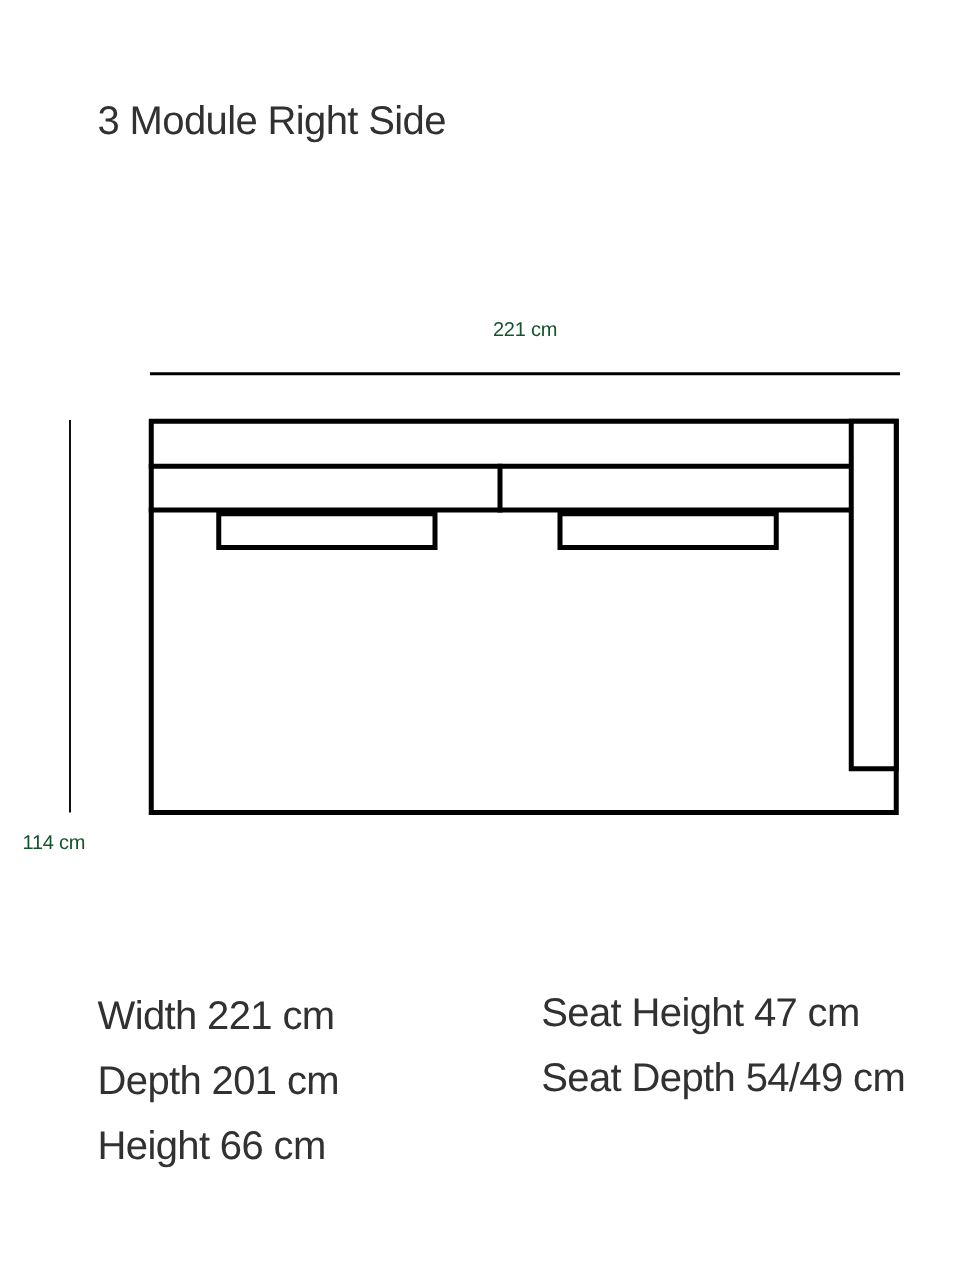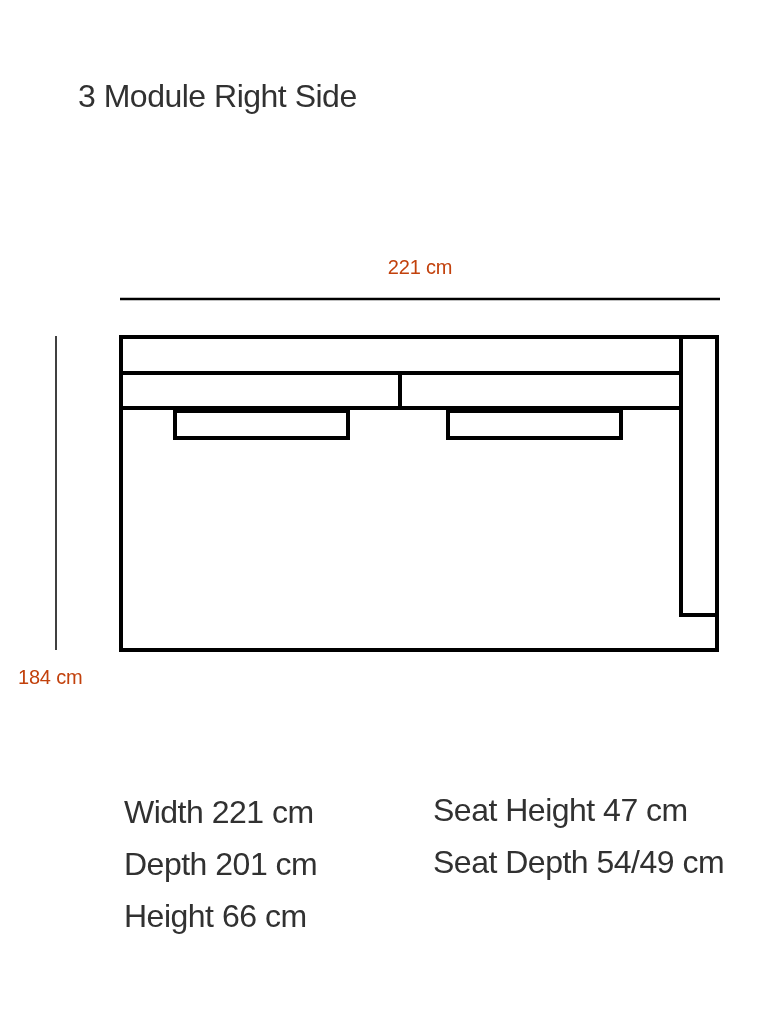--- a/index.html
+++ b/index.html
@@ -20,24 +20,24 @@
     position: absolute;
     left: 78px; top: 74px;
     font-size: 32px;
     font-weight: 400;
     letter-spacing: -0.5px;
     color: #313131;
     white-space: nowrap;
   }
   .dim-label {
     position: absolute;
-    font-size: 20px;
+    font-size: 16px;
     font-weight: 400;
     letter-spacing: -0.2px;
-    color: #c2410c;
+    color: #14532d;
     white-space: nowrap;
   }
   .dim-label.width-label {
     left: 120px; top: 252px;
     width: 600px;
     text-align: center;
   }
   .dim-label.depth-label {
     left: 18px; top: 662px;
   }
@@ -48,21 +48,21 @@
   }
   .spec-col {
     position: absolute;
     font-size: 32px;
     font-weight: 400;
     letter-spacing: -0.5px;
     line-height: 52px;
     color: #313131;
     white-space: nowrap;
   }
-  .spec-col.left-col  { left: 78px;  top: 782px; margin-left: 46px; }
+  .spec-col.left-col  { left: 78px;  top: 782px; }
   .spec-col.right-col { left: 401px; top: 780px; margin-left: 32px; }
 </style>
 </head>
 <body>
 
 <div class="canvas">
 
   <div class="page-title">3 Module Right Side</div>
 
   <div class="dim-label width-label">221 cm</div>
@@ -81,21 +81,21 @@
 
     <line x1="400" y1="367" x2="400" y2="406" stroke="#000000" stroke-width="4"></line>
 
     <rect x="681" y="333" width="36" height="278" fill="#ffffff" stroke="#000000" stroke-width="4"></rect>
 
     <rect x="175" y="407" width="173" height="27" fill="#ffffff" stroke="#000000" stroke-width="4"></rect>
 
     <rect x="448" y="407" width="173" height="27" fill="#ffffff" stroke="#000000" stroke-width="4"></rect>
   </svg>
 
-  <div class="dim-label depth-label">184 cm</div>
+  <div class="dim-label depth-label">114 cm</div>
 
   <div class="spec-col left-col">
     <div>Width 221 cm</div>
     <div>Depth 201 cm</div>
     <div>Height 66 cm</div>
   </div>
 
   <div class="spec-col right-col">
     <div>Seat Height 47 cm</div>
     <div>Seat Depth 54/49 cm</div>

